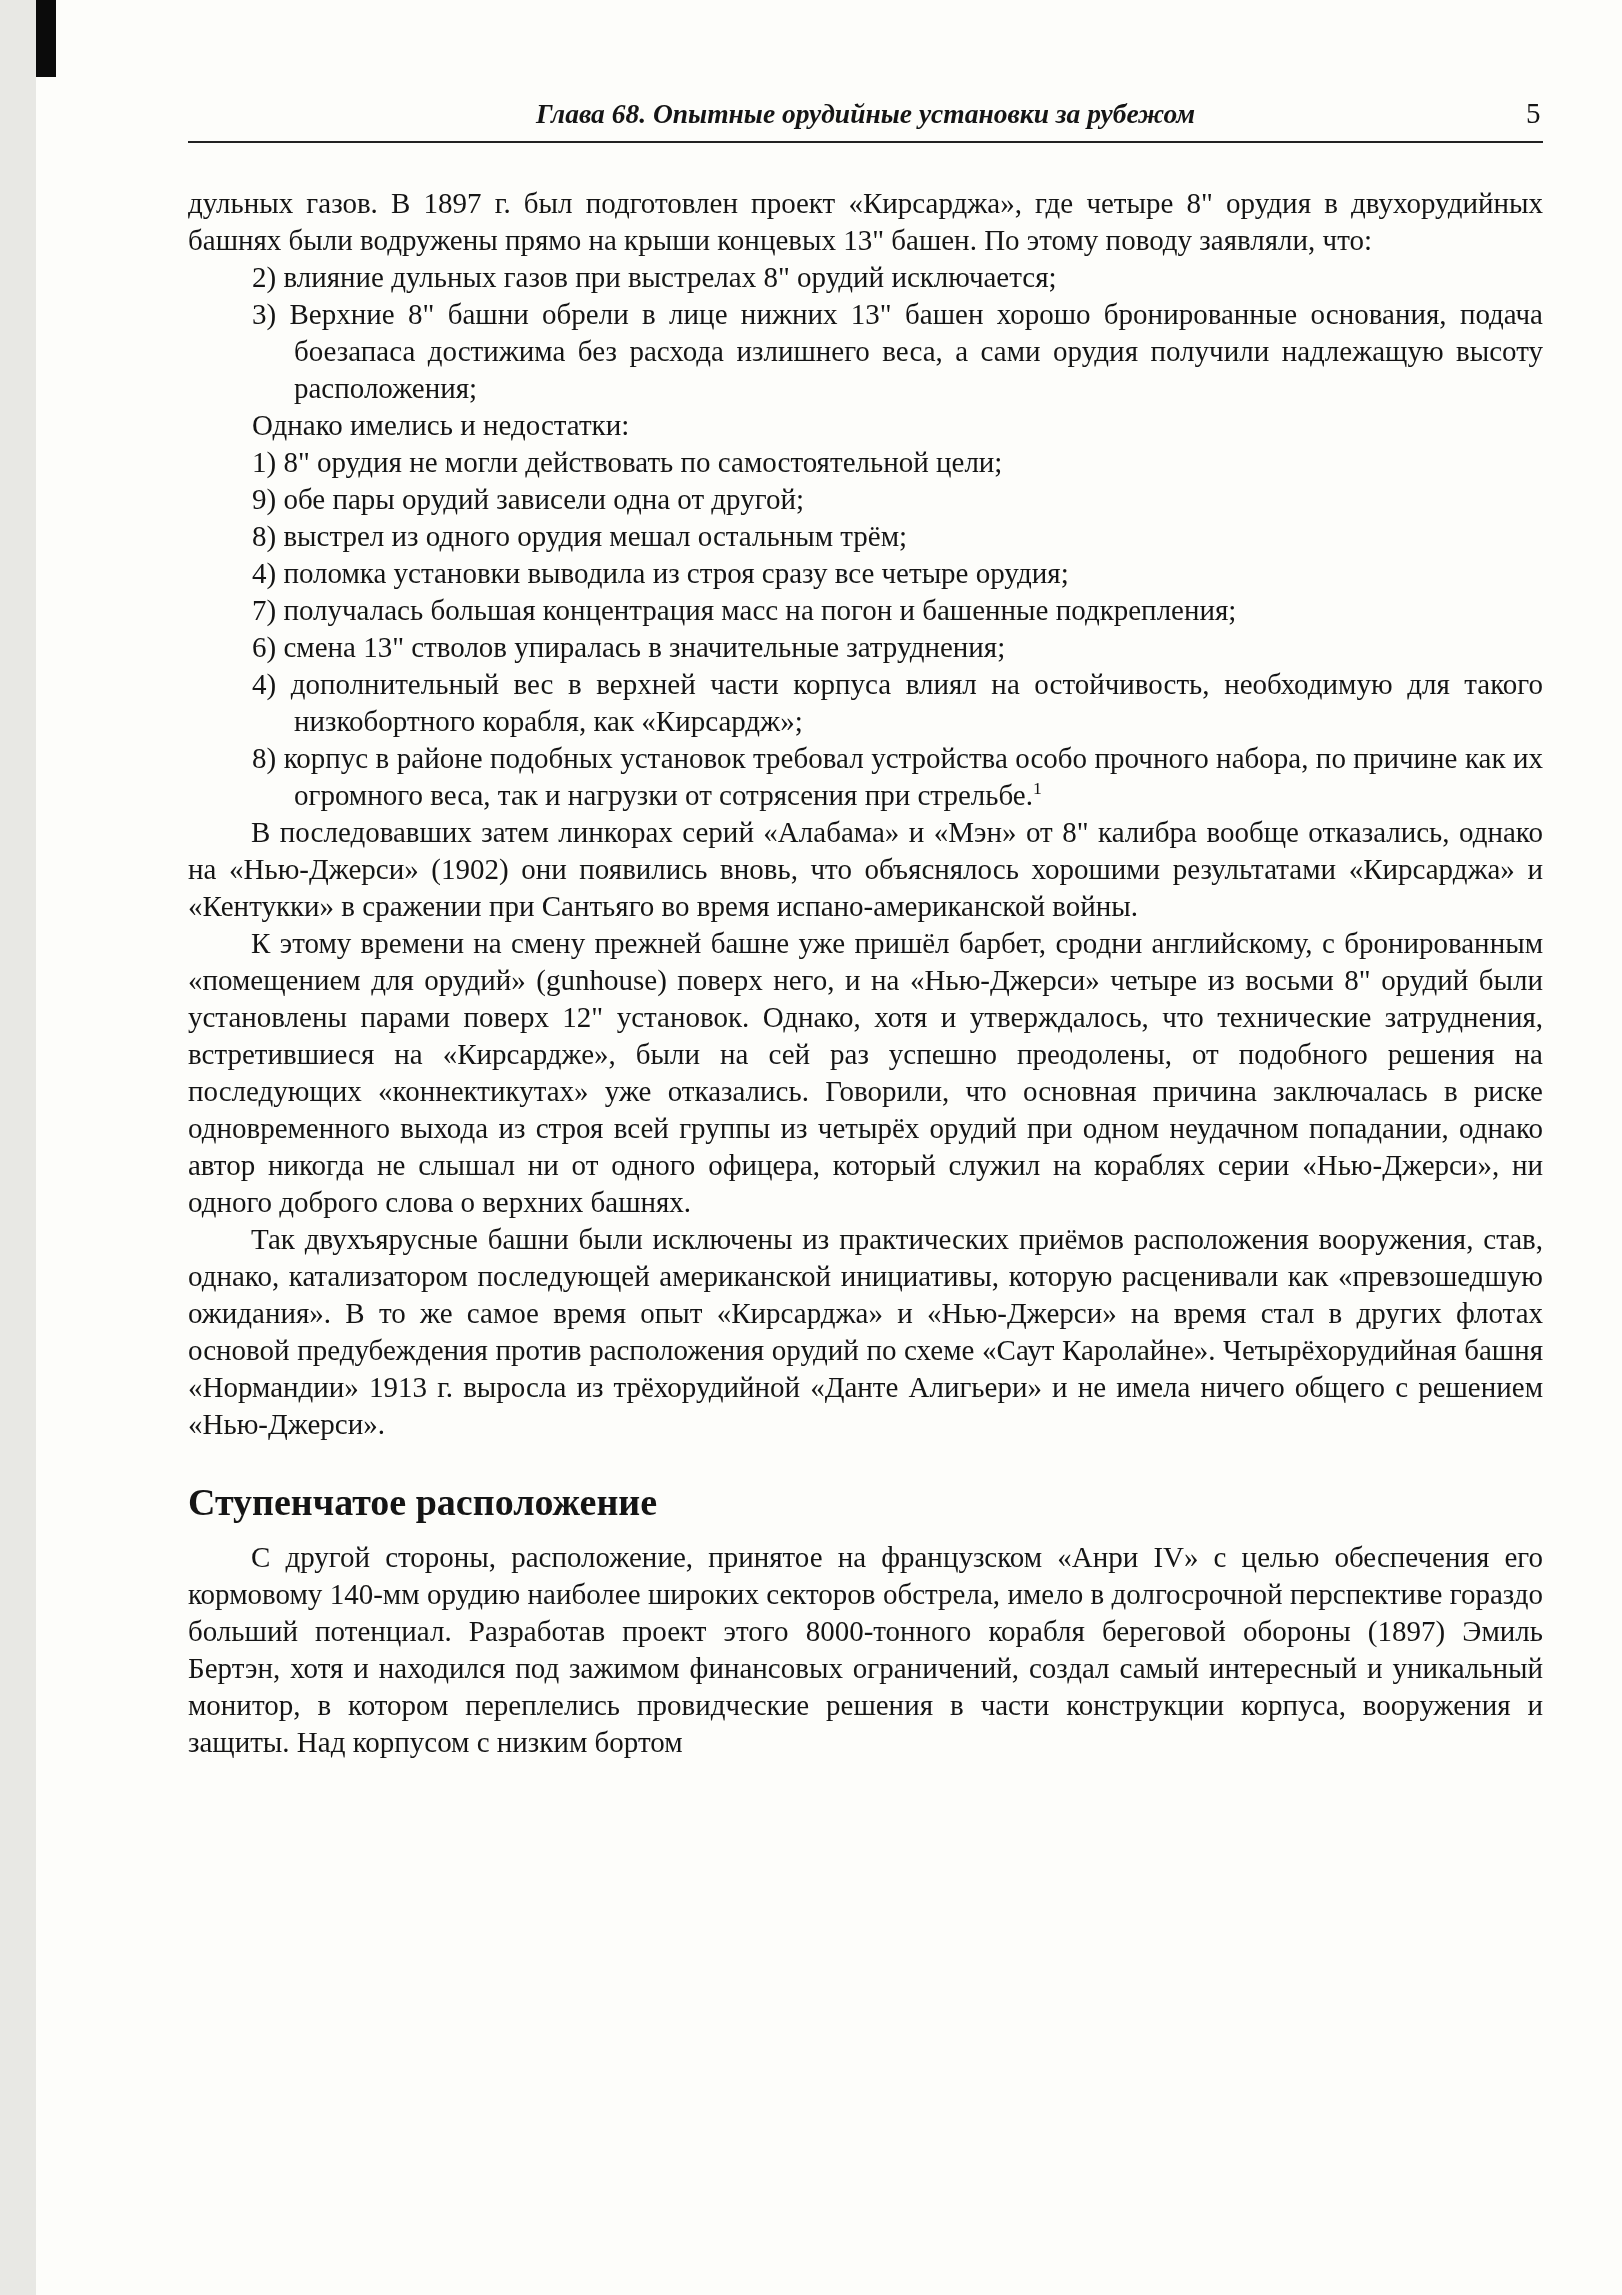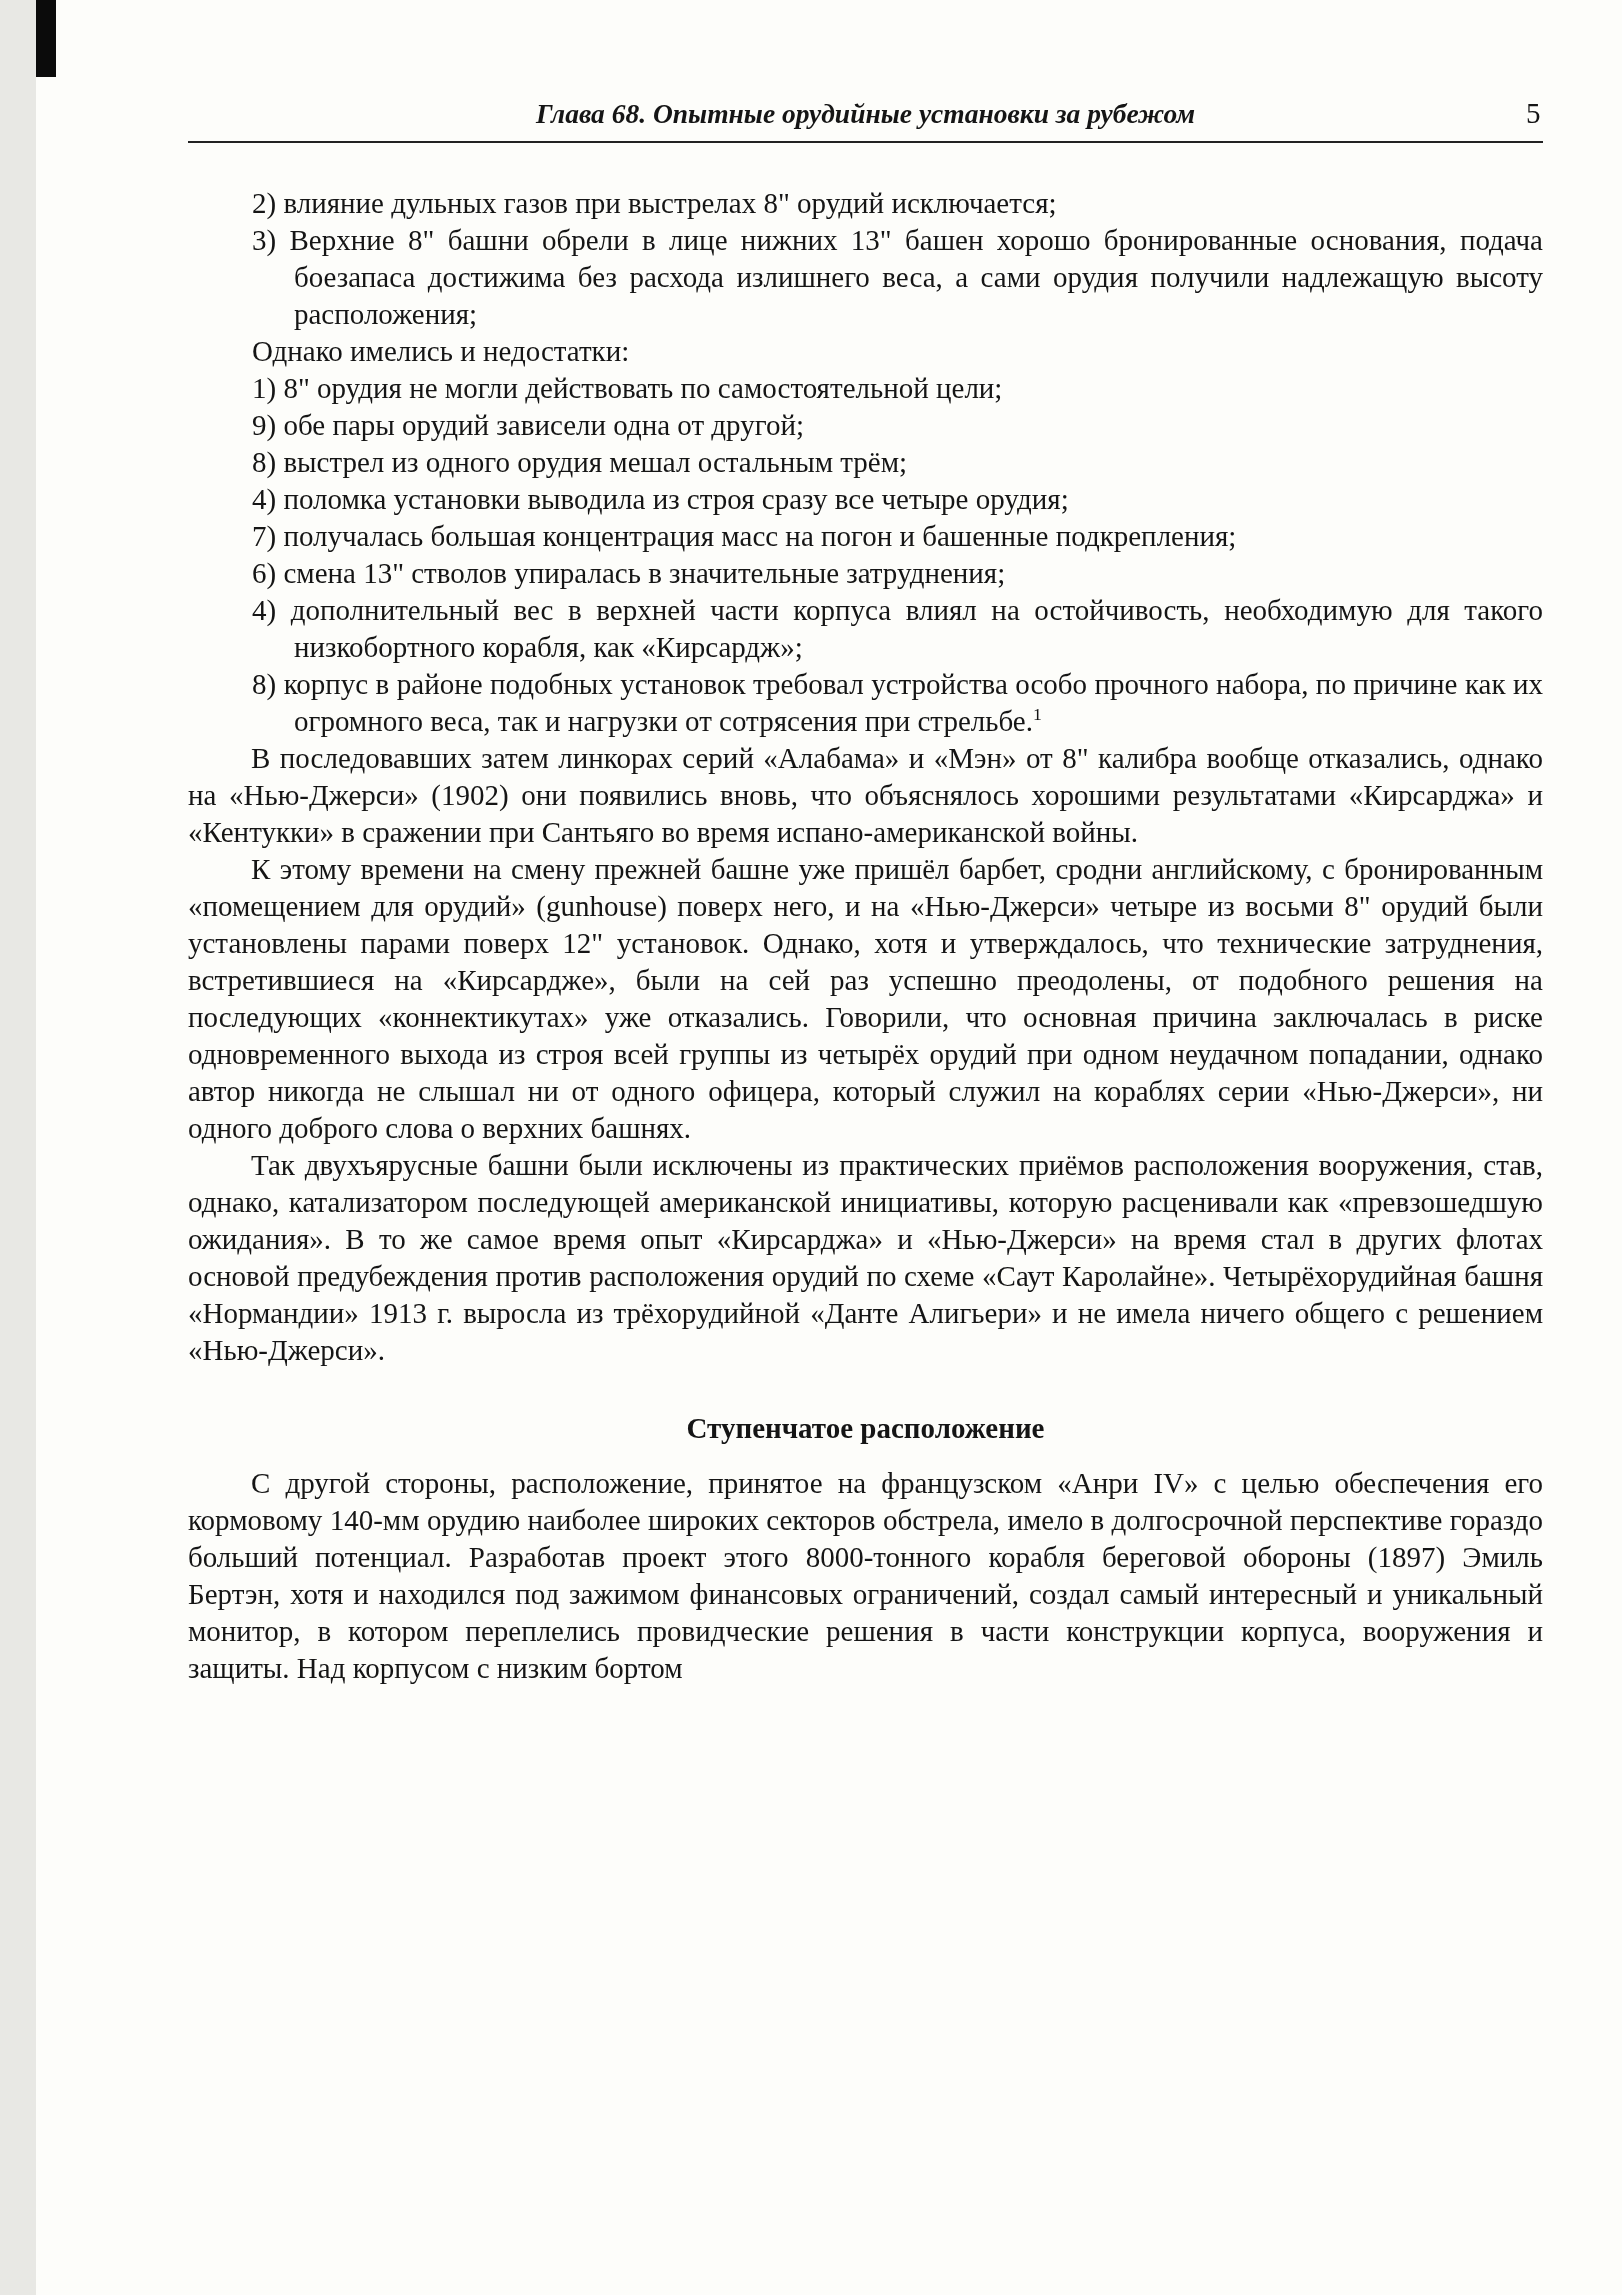--- a/index.html
+++ b/index.html
@@ -65,24 +65,23 @@
   }
   .list-item {
     padding-left: 106px;
     text-indent: -42px;
     text-align: justify;
   }
   .list-lead {
     padding-left: 64px;
   }
   .section-heading {
-    font-size: 29px;
+    font-size: 38px;
     line-height: 37px;
     font-weight: bold;
-    text-align: center;
     margin: 41px 0 18.3px 0;
     text-indent: 0;
   }
   sup.footnote-ref {
     font-size: 17.7px;
     line-height: 0;
     vertical-align: super;
   }
 </style>
 </head>
@@ -95,20 +94,21 @@
   <header>
     <div class="running-head">
       <span>Глава 68. Опытные орудийные установки за рубежом</span>
       <span class="page-number">5</span>
     </div>
     <hr class="header-rule">
   </header>
 
   <main>
 
+    <p class="no-indent">дульных газов. В 1897 г. был подготовлен проект «Кирсарджа», где четыре 8" орудия в двухорудийных башнях были водружены прямо на крыши концевых 13" башен. По этому поводу заявляли, что:</p>
 
     <div class="list-item">2) влияние дульных газов при выстрелах 8" орудий исключается;</div>
     <div class="list-item">3) Верхние 8" башни обрели в лице нижних 13" башен хорошо бронированные основания, подача боезапаса достижима без расхода излишнего веса, а сами орудия получили надлежащую высоту расположения;</div>
 
     <div class="list-lead">Однако имелись и недостатки:</div>
 
     <div class="list-item">1) 8" орудия не могли действовать по самостоятельной цели;</div>
     <div class="list-item">9) обе пары орудий зависели одна от другой;</div>
     <div class="list-item">8) выстрел из одного орудия мешал остальным трём;</div>
     <div class="list-item">4) поломка установки выводила из строя сразу все четыре орудия;</div>

